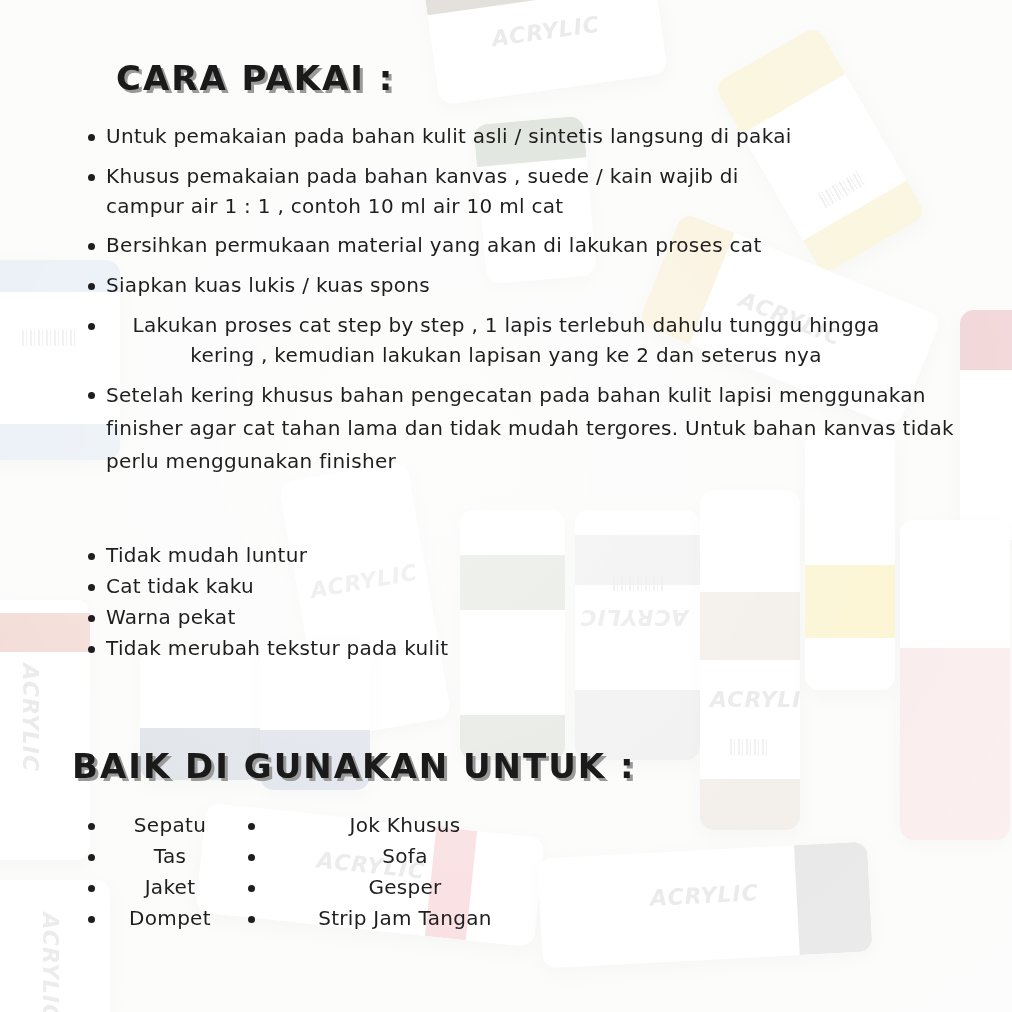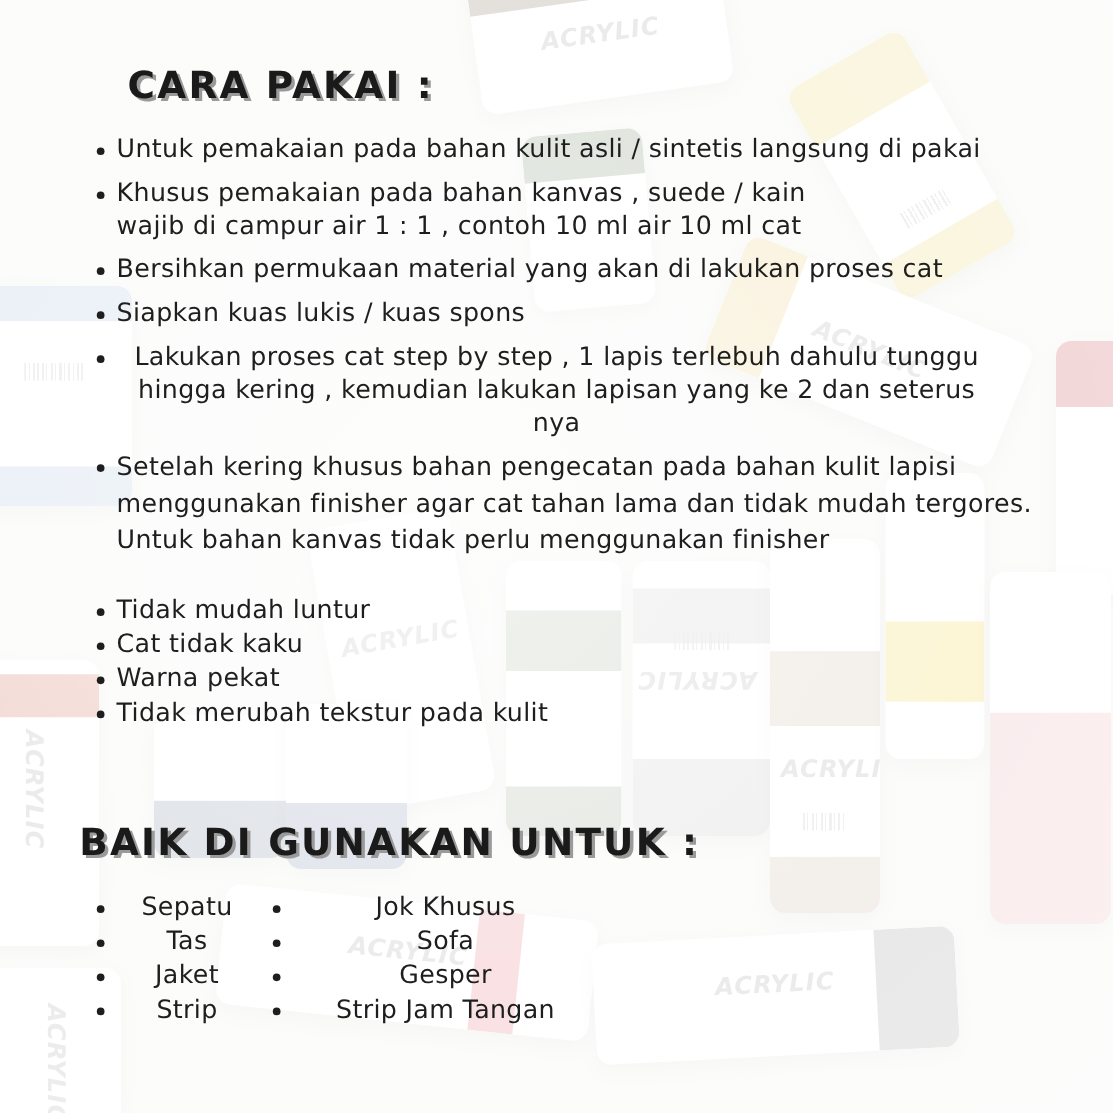--- a/index.html
+++ b/index.html
@@ -39,21 +39,21 @@
       font-size: 34px; letter-spacing: 2px; color: #1a1a1a;
       text-shadow: 3px 3px 0 #9a9a9a;
     }
     .h1 { top: 58px; margin-left: 44px; }
     .h2 { top: 503px; }
     .h3 { top: 746px; }
     ul.list { position: absolute; margin: 0; padding: 0; list-style: none; }
     ul.list li {
       position: relative; padding-left: 22px;
       font-family: "DejaVu Sans", sans-serif; font-weight: normal;
-      font-size: 23px; line-height: 31px; color: #1e1e1e; letter-spacing: 0.3px;
+      font-size: 20px; line-height: 31px; color: #1e1e1e; letter-spacing: 0.3px;
     }
     ul.list li::before {
       content: ""; position: absolute; left: 4px; top: 13px;
       width: 7px; height: 7px; border-radius: 50%; background: #1e1e1e;
     }
     .usage { left: 84px; top: 121px; width: 900px; }
     .usage li { margin-bottom: 9px; }
     .advantages { left: 84px; top: 540px; width: 500px; }
     .advantages li { font-size: 22px; line-height: 37.5px; }
     .advantages li::before { top: 16px; }
@@ -157,21 +157,21 @@
     <li>Cat tidak kaku</li>
     <li>Warna pekat</li>
     <li>Tidak merubah tekstur pada kulit</li>
   </ul>
 
   <h2 class="heading h3">BAIK DI GUNAKAN UNTUK :</h2>
   <ul class="list uses-col1">
     <li>Sepatu</li>
     <li>Tas</li>
     <li>Jaket</li>
-    <li>Strip</li>
+    <li>Dompet</li>
   </ul>
   <ul class="list uses-col2">
     <li>Jok Khusus</li>
     <li>Sofa</li>
     <li>Gesper</li>
     <li>Strip Jam Tangan</li>
   </ul>
 </div>
 
 </body></html>

